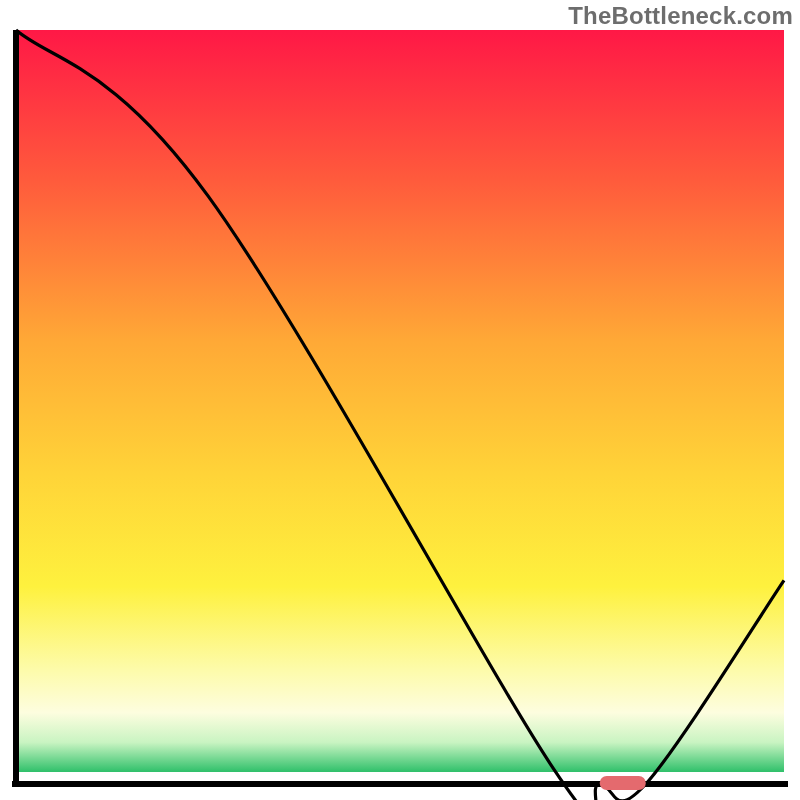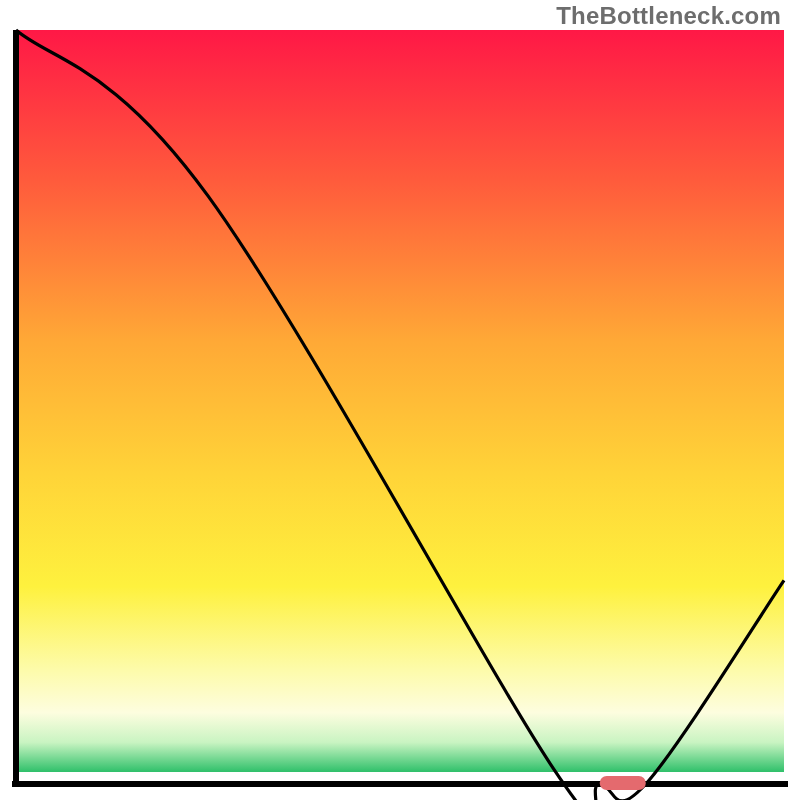--- a/index.html
+++ b/index.html
@@ -11,21 +11,21 @@
     font-family: Arial, Helvetica, sans-serif;
   }
   .stage {
     position: relative;
     width: 800px;
     height: 800px;
   }
   .watermark {
     position: absolute;
     top: 2px;
-    right: 19px;
+    right: 7px;
     font-size: 24px;
     font-weight: 600;
     color: #6d6d6d;
     letter-spacing: 0.2px;
   }
   svg.chart {
     position: absolute;
     left: 0;
     top: 0;
     width: 800px;

